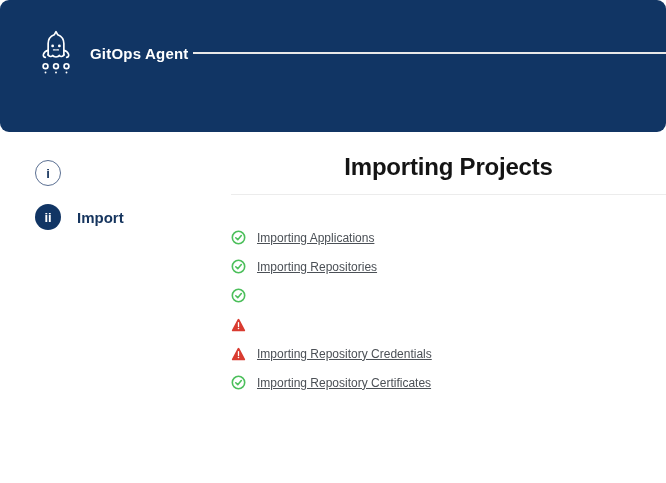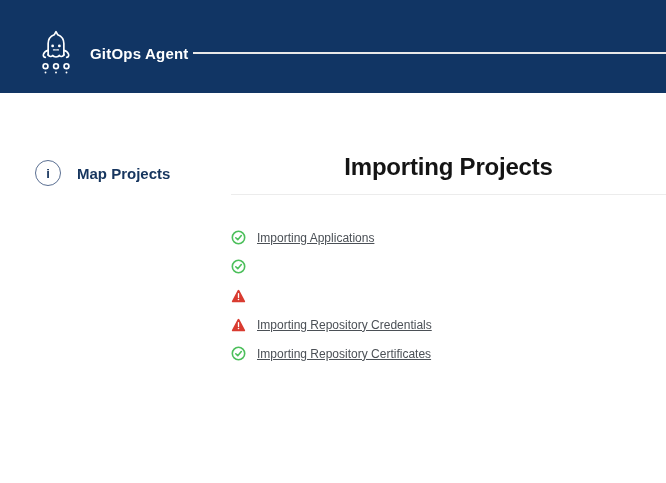--- a/index.html
+++ b/index.html
@@ -2,21 +2,21 @@
 <html style="--navy: #113564; --header_rule: #e8e8e8; --step_ring: #5a6f92; --step_label: #16355e; --text_dark: #141414; --text_gray: #4b5056; --divider: #ececec; --success: #4cbf5b; --danger: #d93b30;"><head>
 <meta charset="utf-8">
 <style>
   html,body { margin:0; padding:0; background:#fff; }
   .app {
     position:relative; width:666px; height:483px; background:#fff;
     font-family:"Liberation Sans", sans-serif; overflow:hidden;
   }
 
   
-  .header { position:absolute; top:0; left:0; right:0; height:93px; background:var(--navy); }
+  .header { position:absolute; top:0; left:0; right:0; height:132px; background:var(--navy);border-radius:9px; }
   .logo { position:absolute; left:38px; top:30px; width:36px; height:44px; color:#fff; }
   .brand { position:absolute; left:90px; top:45px; font-size:15px; font-weight:600; color:#fff; letter-spacing:.2px; }
   .header-rule { position:absolute; left:193px; right:0; top:52px; height:2px; background:var(--header_rule); }
 
   
   .steps { position:absolute; left:35px; top:160px; }
   .step { display:flex; align-items:center; gap:16px; margin-bottom:18px; cursor:pointer; }
   .step-circle {
     width:26px; height:26px; border-radius:50%; box-sizing:border-box; flex:0 0 26px;
     display:flex; align-items:center; justify-content:center;
@@ -70,37 +70,52 @@
     </span>
     <span class="brand">GitOps Agent</span>
     <span class="header-rule"></span>
   </div>
 
   <nav class="steps">
       <div class="step inactive">
       <span class="step-circle">
         <span>i</span>
       </span>
-      <span class="step-label">Map Projects</span>
+    </div>
+      <div class="step current">
+      <span class="step-circle">
+        <span>ii</span>
+      </span>
+      <span class="step-label">Import</span>
     </div>
     </nav>
 
   <main class="main">
     <h1 class="page-title">Importing Projects</h1>
     <div class="title-rule"></div>
     <div class="status-list">
         <div class="status-row success">
       <span class="row-icon icon-success">
         <svg viewBox="0 0 16 16" width="15" height="15" fill="none" stroke="currentColor" stroke-width="1.7" stroke-linecap="round" stroke-linejoin="round">
           <circle cx="8" cy="8" r="6.6"></circle>
           <path d="M5.1 8.3 L7.2 10.3 L11 5.9"></path>
         </svg>
       </span>
 
       <span class="row-label">Importing Applications</span>
+    </div>
+        <div class="status-row success">
+      <span class="row-icon icon-success">
+        <svg viewBox="0 0 16 16" width="15" height="15" fill="none" stroke="currentColor" stroke-width="1.7" stroke-linecap="round" stroke-linejoin="round">
+          <circle cx="8" cy="8" r="6.6"></circle>
+          <path d="M5.1 8.3 L7.2 10.3 L11 5.9"></path>
+        </svg>
+      </span>
+
+      <span class="row-label">Importing Repositories</span>
     </div>
         <div class="status-row success">
       <span class="row-icon icon-success">
         <svg viewBox="0 0 16 16" width="15" height="15" fill="none" stroke="currentColor" stroke-width="1.7" stroke-linecap="round" stroke-linejoin="round">
           <circle cx="8" cy="8" r="6.6"></circle>
           <path d="M5.1 8.3 L7.2 10.3 L11 5.9"></path>
         </svg>
       </span>
 
     </div>

